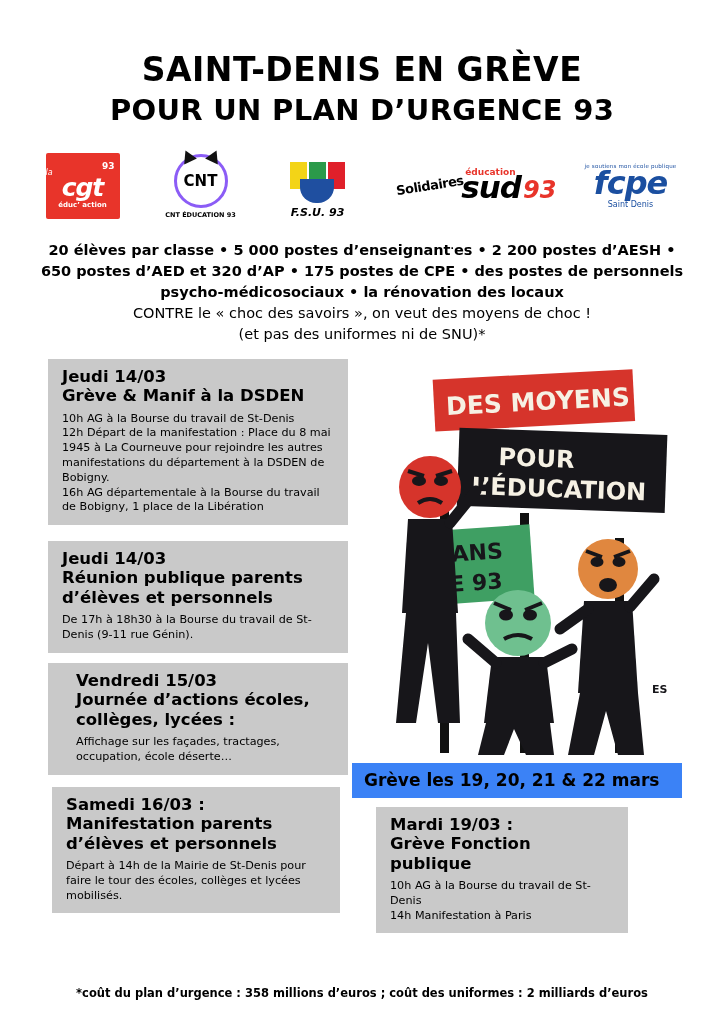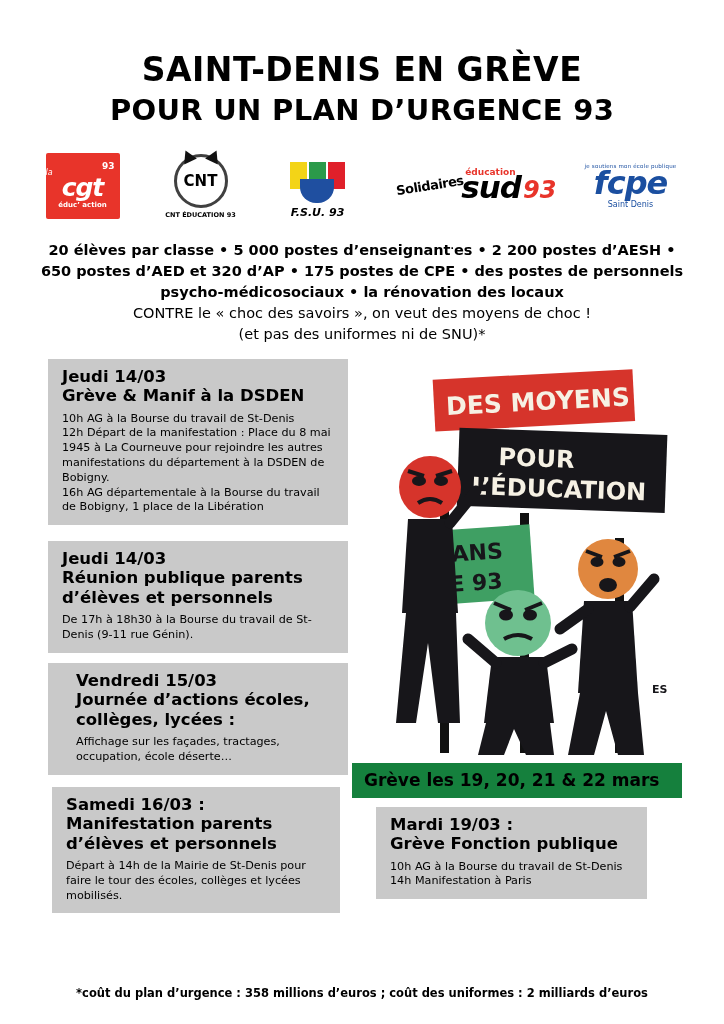--- a/index.html
+++ b/index.html
@@ -98,21 +98,21 @@
     width: 78px;
     height: 66px;
     display: flex;
     flex-direction: column;
     align-items: center;
     justify-content: flex-end;
   }
   .cnt-circle {
     width: 48px;
     height: 48px;
-    border: 3px solid #404040;
+    border: 3px solid #8b5cf6;
     border-radius: 50%;
     display: flex;
     align-items: center;
     justify-content: center;
     font-size: 15px;
     font-weight: bold;
     position: relative;
     background: #fff;
   }
   .cnt-circle::before {
@@ -280,37 +280,37 @@
     line-height: 1.32;
   }
 
   #block-1 { left: 48px; top: 0px;   width: 300px; }
   #block-2 { left: 48px; top: 182px; width: 300px; }
   #block-3 { left: 48px; top: 304px; width: 300px; padding-left: 28px; }
   #block-4 { left: 52px; top: 428px; width: 288px; }
 
   .banner {
     position: absolute;
-    background: #15803d;
+    background: #3b82f6;
     left: 352px;
     top: 404px;
     width: 330px;
     padding: 7px 10px 8px 12px;
     box-sizing: border-box;
   }
   .banner h3 {
     margin: 0;
     font-size: 17px;
     font-weight: bold;
   }
 
   #block-5 {
     left: 376px;
     top: 448px;
-    width: 271px;
+    width: 252px;
   }
 
   
   .illus {
     position: absolute;
     left: 372px;
     top: 4px;
     width: 318px;
     height: 396px;
   }

